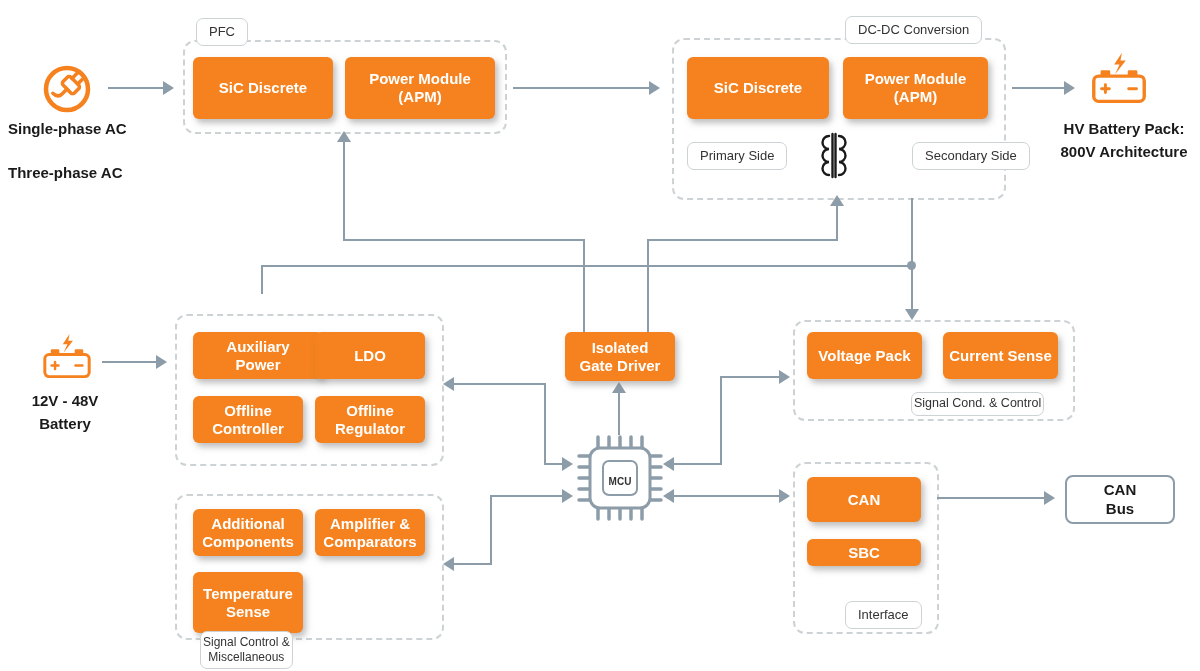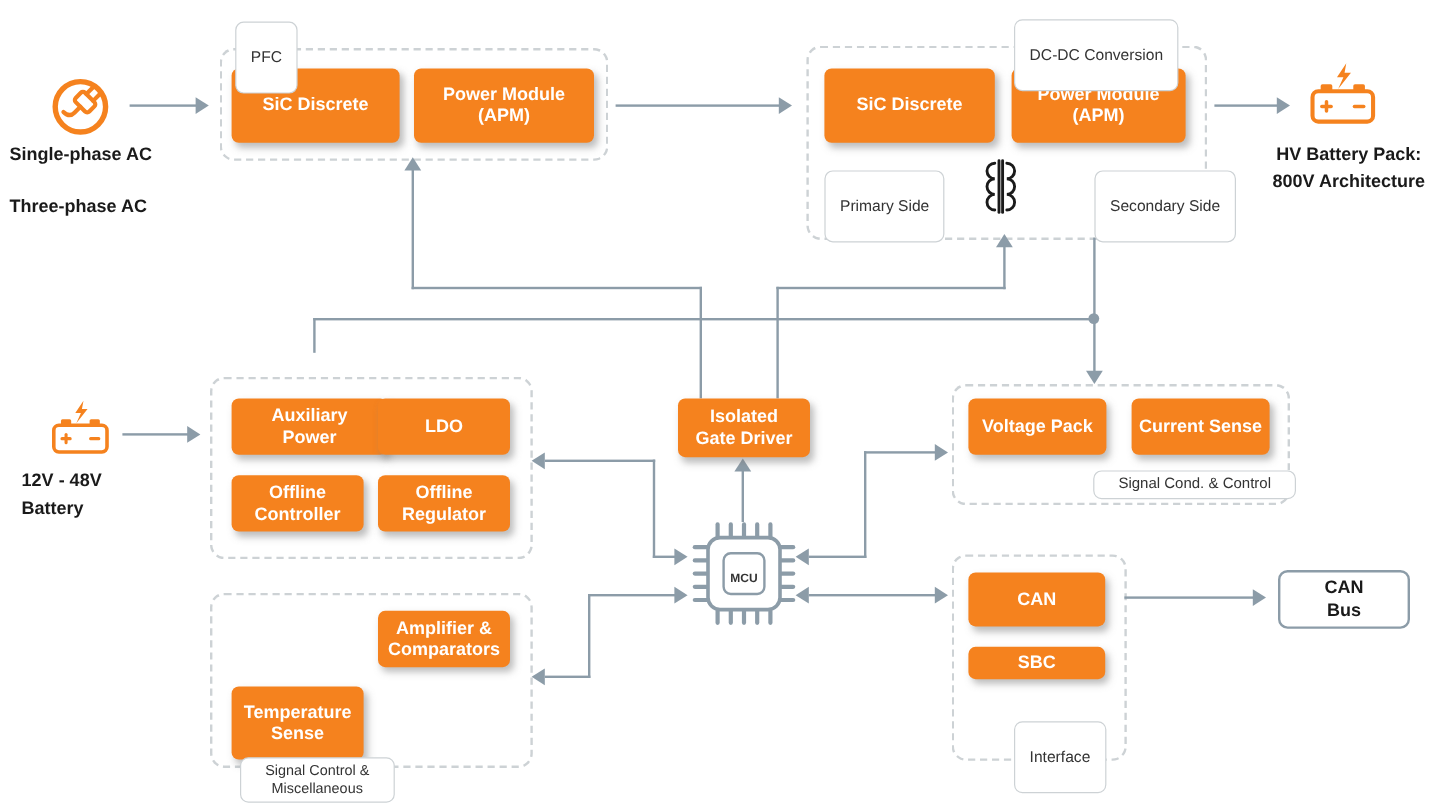--- a/index.html
+++ b/index.html
@@ -1,19 +1,19 @@
 <!DOCTYPE html>
 <html><head>
 <meta charset="utf-8">
 <style>
   html,body{margin:0;padding:0;background:#fff;}
   #stage{position:relative;width:1200px;height:671px;background:#fff;font-family:"Liberation Sans",sans-serif;overflow:hidden;}
   .group{position:absolute;border:2px dashed #cdd2d5;border-radius:12px;}
-  .tag{position:absolute;background:#fff;border:1.5px solid #cdd2d5;border-radius:7px;padding:21px 12px;font-size:13px;color:#333;white-space:pre-line;text-align:center;line-height:1.25;z-index:3;}
-  .tag.small{font-size:12px;padding:3px 20px;}
+  .tag{position:absolute;background:#fff;border:1.5px solid #cdd2d5;border-radius:7px;padding:5px 12px;font-size:13px;color:#333;white-space:pre-line;text-align:center;line-height:1.25;z-index:3;}
+  .tag.small{font-size:12px;padding:3px 2px;}
   .obox{position:absolute;background:#F5821E;color:#fff;font-weight:bold;font-size:15px;line-height:1.2;display:flex;align-items:center;justify-content:center;text-align:center;white-space:pre-line;border-radius:6px;box-shadow:3px 4px 6px rgba(125,125,125,0.5);z-index:2;padding:2px;box-sizing:border-box;}
   .olabel{position:absolute;font-weight:bold;font-size:15px;color:#1a1a1a;white-space:pre-line;line-height:1.5;}
   .busbox{position:absolute;background:#fff;border:2px solid #8C9CA8;border-radius:8px;display:flex;align-items:center;justify-content:center;font-weight:bold;font-size:15px;color:#1a1a1a;text-align:center;white-space:pre-line;line-height:1.25;box-sizing:border-box;}
   .hline{position:absolute;height:2px;background:#8C9CA8;}
   .vline{position:absolute;width:2px;background:#8C9CA8;}
   .arr{position:absolute;width:0;height:0;}
   .arr.r{border-top:7px solid transparent;border-bottom:7px solid transparent;border-left:11px solid #8C9CA8;}
   .arr.l{border-top:7px solid transparent;border-bottom:7px solid transparent;border-right:11px solid #8C9CA8;}
   .arr.u{border-left:7px solid transparent;border-right:7px solid transparent;border-bottom:11px solid #8C9CA8;}
   .arr.d{border-left:7px solid transparent;border-right:7px solid transparent;border-top:11px solid #8C9CA8;}
@@ -93,21 +93,21 @@
     </g>
     <rect x="20" y="20" width="60" height="60" rx="10" fill="#fff" stroke="#8C9CA8" stroke-width="3"></rect>
     <rect x="33" y="33" width="34" height="34" rx="6" fill="#fff" stroke="#8C9CA8" stroke-width="2"></rect>
     <text x="50" y="54" text-anchor="middle" dominant-baseline="middle" font-size="10" font-weight="bold" fill="#333">MCU</text>
   </svg>
 
   <div class="olabel" style="left:8px;top:118px">Single-phase AC</div>
   <div class="olabel" style="left:8px;top:162px">Three-phase AC</div>
   <div class="olabel" style="left:1046px;top:118px;width:156px;text-align:center">HV Battery Pack:
 800V Architecture</div>
-  <div class="olabel" style="left:18px;top:390px;width:94px;">12V - 48V
+  <div class="olabel" style="left:18px;top:390px;width:94px;text-align:center">12V - 48V
 Battery</div>
 
   <div class="group" style="left:183px;top:40px;width:320px;height:90px"></div>
   <div class="tag" style="left:196px;top:18px">PFC</div>
   <div class="obox" style="left:193px;top:57px;width:140px;height:62px">SiC Discrete</div>
   <div class="obox" style="left:345px;top:57px;width:150px;height:62px">Power Module
 (APM)</div>
 
   <div class="group" style="left:672px;top:38px;width:330px;height:158px"></div>
   <div class="tag" style="left:845px;top:16px">DC-DC Conversion</div>
@@ -120,20 +120,22 @@
   <div class="group" style="left:175px;top:314px;width:265px;height:148px"></div>
   <div class="obox" style="left:193px;top:332px;width:130px;height:47px">Auxiliary
 Power</div>
   <div class="obox" style="left:315px;top:332px;width:110px;height:47px">LDO</div>
   <div class="obox" style="left:193px;top:396px;width:110px;height:47px">Offline
 Controller</div>
   <div class="obox" style="left:315px;top:396px;width:110px;height:47px">Offline
 Regulator</div>
 
   <div class="group" style="left:175px;top:494px;width:265px;height:142px"></div>
+  <div class="obox" style="left:193px;top:509px;width:110px;height:47px">Additional
+Components</div>
   <div class="obox" style="left:315px;top:509px;width:110px;height:47px">Amplifier &amp;
 Comparators</div>
   <div class="obox" style="left:193px;top:572px;width:110px;height:61px">Temperature
 Sense</div>
   <div class="tag small" style="left:200px;top:631px">Signal Control &amp;
 Miscellaneous</div>
 
   <div class="obox" style="left:565px;top:332px;width:110px;height:49px">Isolated
 Gate Driver</div>
 

